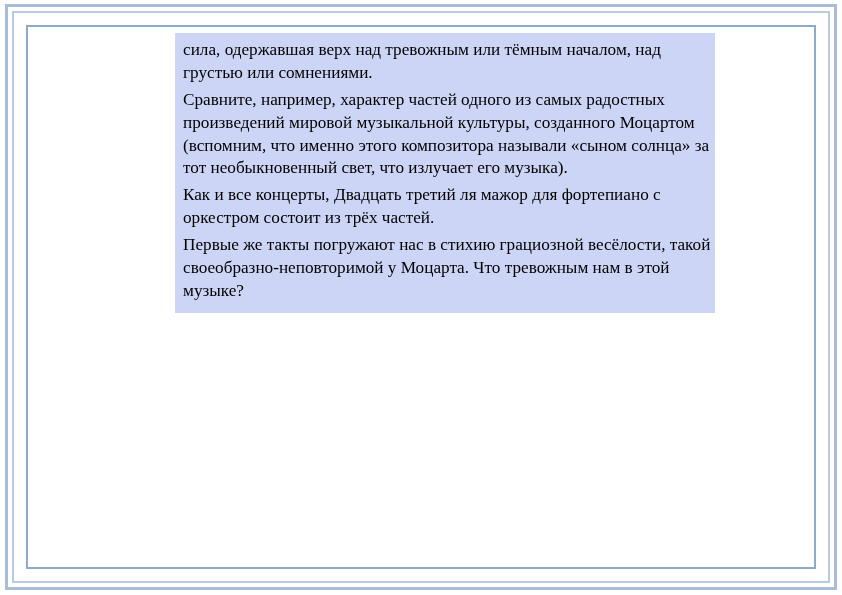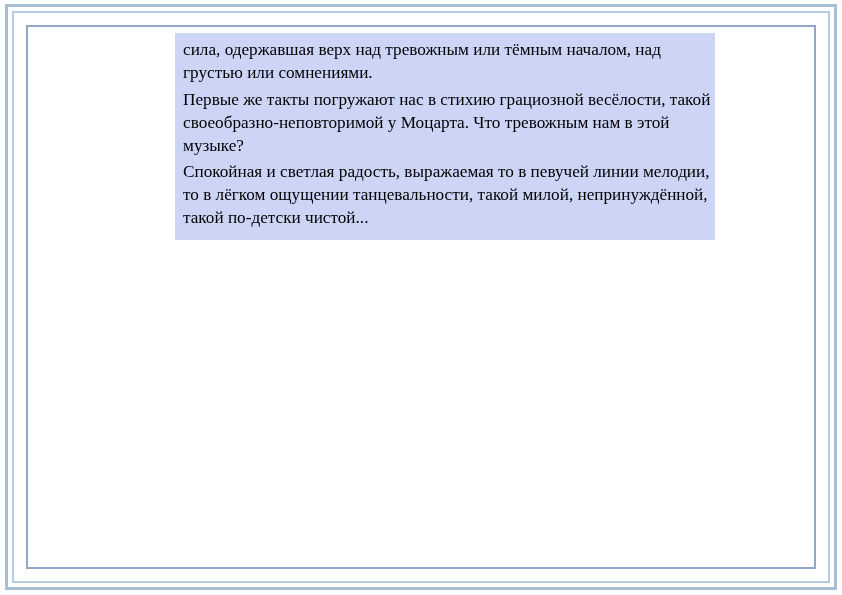--- a/index.html
+++ b/index.html
@@ -77,16 +77,17 @@
 </head>
 <body>
 
 <div class="slide-frame">
   <div class="border-outer"></div>
   <div class="border-mid"></div>
   <div class="border-inner"></div>
 
   <div class="content-block">
     <p>сила, одержавшая верх над тревожным или тёмным началом, над грустью или сомнениями.</p>
+    <p>Сравните, например, характер частей одного из самых радостных произведений мировой музыкальной культуры, созданного Моцартом (вспомним, что именно этого композитора называли «сыном солнца» за тот необыкновенный свет, что излучает его музыка).</p>
+    <p>Как и все концерты, Двадцать третий ля мажор для фортепиано с оркестром состоит из трёх частей.</p>
     <p>Первые же такты погружают нас в стихию грациозной весёлости, такой своеобразно-неповторимой у Моцарта. Что тревожным нам в этой музыке?</p>
-    <p>Спокойная и светлая радость, выражаемая то в певучей линии мелодии, то в лёгком ощущении танцевальности, такой милой, непринуждённой, такой по-детски чистой...</p>
   </div>
 </div>
 
 </body></html>

